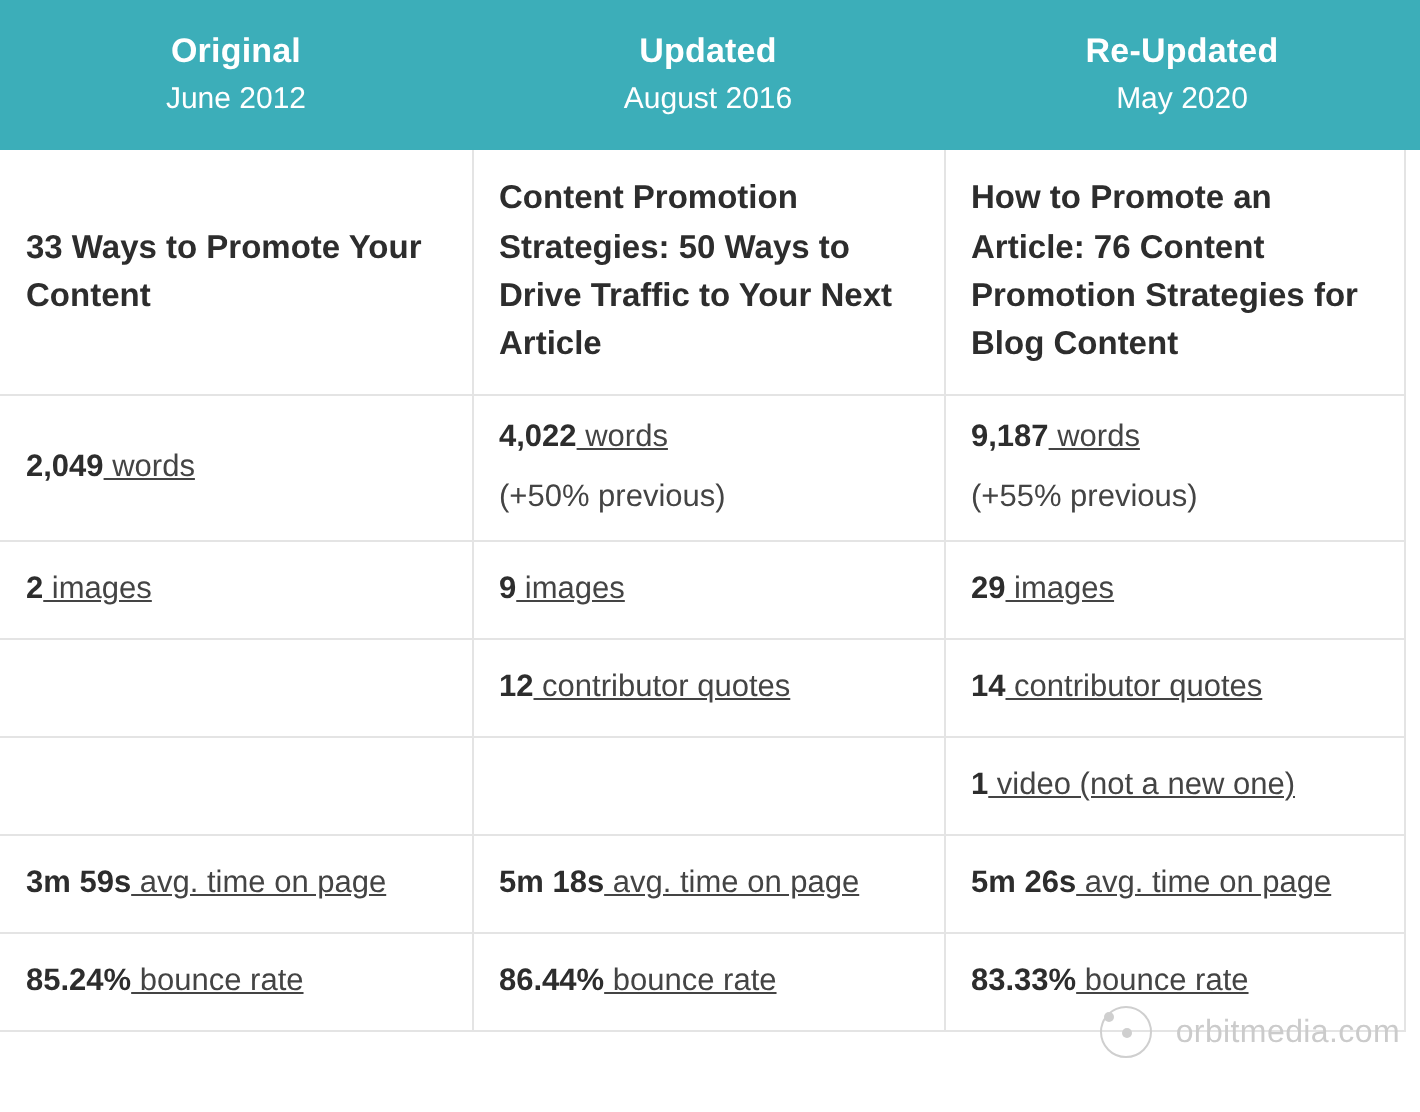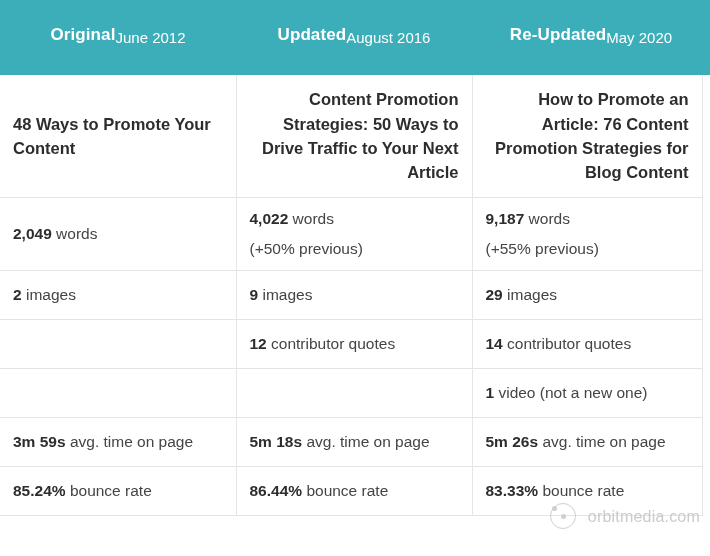--- a/index.html
+++ b/index.html
@@ -25,21 +25,21 @@
   
   .header-band {
     display: flex;
     width: 710px;
     height: 75px;
     background: #3caeb9;
   }
   .header-cell {
     flex: 0 0 auto;
     display: flex;
-    flex-direction: row;
+    flex-direction: column;
     align-items: center;
     justify-content: center;
     color: #ffffff;
     text-align: center;
     position: relative;
   }
   .header-cell.c0 { width: 236px; }
   .header-cell.c1 { width: 236px; }
   .header-cell.c2 { width: 238px; }
   .header-cell .h-title {
@@ -85,34 +85,35 @@
     padding-top: 4px;
     padding-bottom: 4px;
   }
   .title-txt {
     font-weight: bold;
     font-size: 16.5px;
     line-height: 1.48;
     color: #2d2d2d;
   }
   .title-row td.align-left .title-txt { text-align: left; }
-  .title-row td.align-center .title-txt { text-align: right; }
+  .title-row td.align-center .title-txt { text-align: left; }
 
   
   .data-row td { height: 48px; }
   .data-row.tall td { height: 72px; }
 
   .metric { white-space: nowrap; }
   .metric .num {
     font-weight: bold;
     color: #2d2d2d;
   }
   .metric .lbl {
     font-weight: normal;
     color: #444444;
+    text-decoration: underline;
   }
   .subnote {
     display: block;
     margin-top: 6px;
     font-weight: normal;
     color: #444444;
     white-space: nowrap;
   }
   .empty-cell { }
 
@@ -182,21 +183,21 @@
 
   <table class="cmp-table">
     <colgroup>
       <col class="k0">
         <col class="k1">
         <col class="k2">
     </colgroup>
     <tbody>
       <tr class="title-row">
         <td class="align-left">
-          <div class="title-txt">48 Ways to Promote Your Content</div>
+          <div class="title-txt">33 Ways to Promote Your Content</div>
         </td>
         <td class="align-center">
           <div class="title-txt">Content Promotion Strategies: 50 Ways to Drive Traffic to Your Next Article</div>
         </td>
         <td class="align-center">
           <div class="title-txt">How to Promote an Article: 76 Content Promotion Strategies for Blog Content</div>
         </td>
       </tr>
 
       <tr class="data-row tall">

